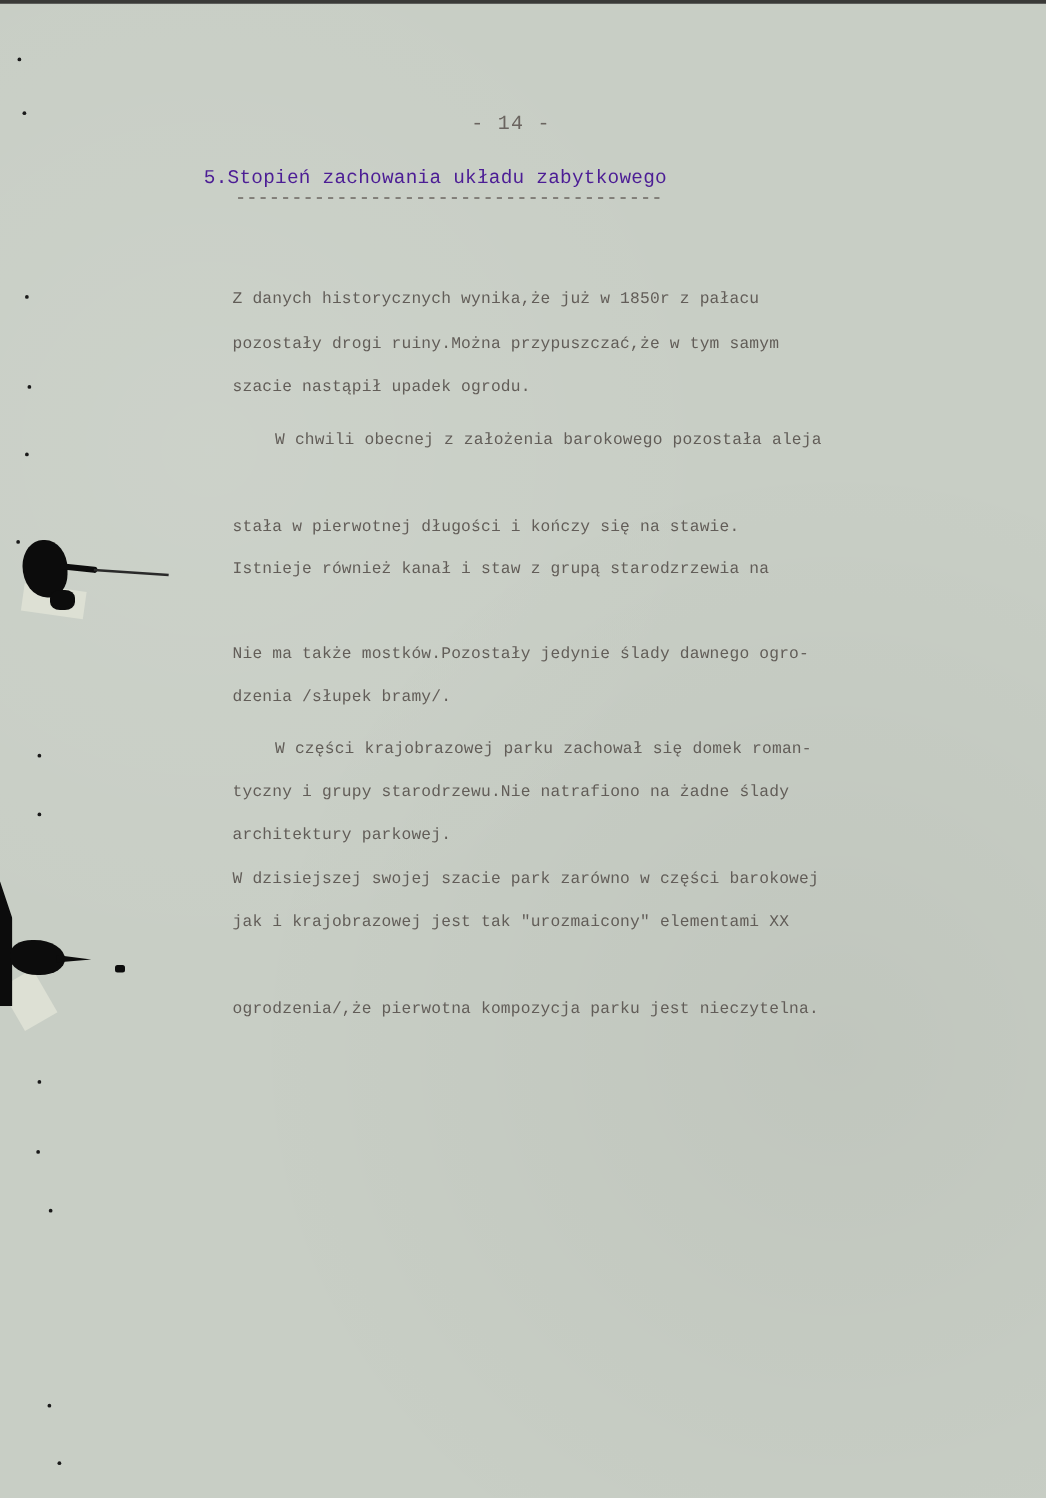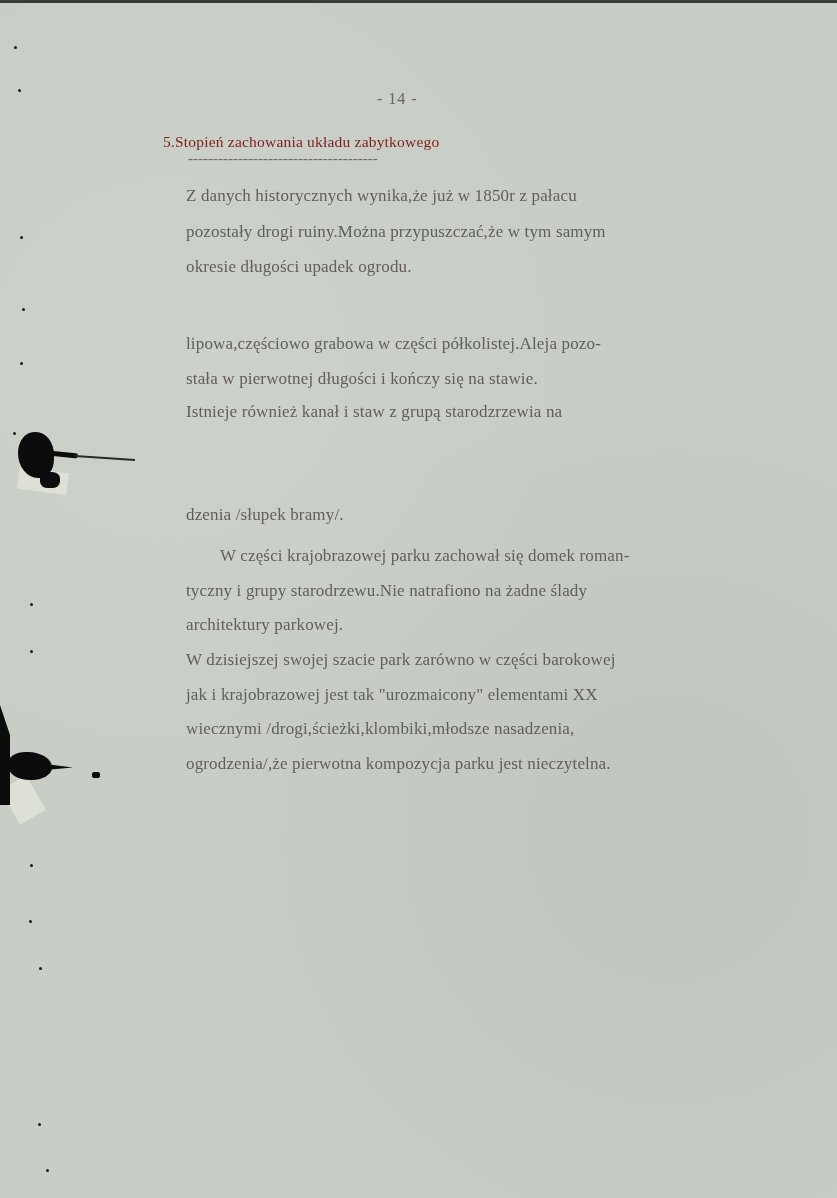--- a/index.html
+++ b/index.html
@@ -14,60 +14,61 @@
       background: #c8cec5;
       background-image:
         radial-gradient(circle at 20% 30%, rgba(255,255,255,0.08) 0, rgba(255,255,255,0) 40%),
         radial-gradient(circle at 80% 70%, rgba(0,0,0,0.04) 0, rgba(0,0,0,0) 45%);
       font-family: "Liberation Mono", "DejaVu Sans Mono", monospace;
       color: #625d58;
     }
     .page {
       position: absolute;
       left: 0; top: 0;
-      width: 837px; height: 1066px; font-family: Liberation Serif, serif;
+      width: 837px; height: 1066px;
     }
     .top-edge {
       position: absolute;
       left: 0; top: 0; width: 837px; height: 3px;
       background: #3a3a38;
     }
     .page-number {
       position: absolute;
       left: 377px;
       top: 90px;
       font-size: 16px;
       letter-spacing: 1px;
       color: #6b6560;
     }
     .section-heading {
       position: absolute;
       left: 163px;
       top: 133px;
       font-size: 15.5px;
       letter-spacing: 0.2px;
-      color: #7f1d1d;
+      color: #4c1d95;
       white-space: nowrap;
     }
     .heading-underline {
       position: absolute;
       left: 188px;
       top: 150px;
       font-size: 15px;
       letter-spacing: 0px;
       color: #6b6560;
       white-space: nowrap;
     }
     .line {
       position: absolute;
       left: 186px;
-      font-size: 17px;
+      font-size: 13px;
       letter-spacing: 0.15px;
       white-space: nowrap;
       color: #625d58;
+      margin-top: 45px;
     }
     .indent { left: 220px; }
     .blot {
       position: absolute;
       background: #0c0c0c;
     }
     .dot {
       position: absolute;
       width: 3px; height: 3px;
       background: #1a1a1a;
@@ -84,33 +85,33 @@
 <div class="page">
   <div class="top-edge"></div>
 
   <div class="page-number">- 14 -</div>
 
   <div class="section-heading">5.Stopień zachowania układu zabytkowego</div>
   <div class="heading-underline">--------------------------------------</div>
 
   <div class="line" style="top:186px">Z danych historycznych wynika,że już w 1850r z pałacu</div>
   <div class="line" style="top:222px">pozostały drogi ruiny.Można przypuszczać,że w tym samym</div>
-  <div class="line" style="top:257px">okresie długości upadek ogrodu.</div>
+  <div class="line" style="top:257px">szacie nastąpił upadek ogrodu.</div>
 
-  <div class="line" style="top:334px">lipowa,częściowo grabowa w części półkolistej.Aleja pozo-</div>
+  <div class="line indent" style="top:299px">W chwili obecnej z założenia barokowego pozostała aleja</div>
   <div class="line" style="top:369px">stała w pierwotnej długości i kończy się na stawie.</div>
   <div class="line" style="top:402px">Istnieje również kanał i staw z grupą starodzrzewia na</div>
+  <div class="line" style="top:470px">Nie ma także mostków.Pozostały jedynie ślady dawnego ogro-</div>
   <div class="line" style="top:505px">dzenia /słupek bramy/.</div>
 
   <div class="line indent" style="top:546px">W części krajobrazowej parku zachował się domek roman-</div>
   <div class="line" style="top:581px">tyczny i grupy starodrzewu.Nie natrafiono na żadne ślady</div>
   <div class="line" style="top:615px">architektury parkowej.</div>
   <div class="line" style="top:650px">W dzisiejszej swojej szacie park zarówno w części barokowej</div>
   <div class="line" style="top:685px">jak i krajobrazowej jest tak "urozmaicony" elementami XX</div>
-  <div class="line" style="top:719px">wiecznymi /drogi,ścieżki,klombiki,młodsze nasadzenia,</div>
   <div class="line" style="top:754px">ogrodzenia/,że pierwotna kompozycja parku jest nieczytelna.</div>
 
   <div>
     <div class="paper-patch" style="left:18px; top:470px; width:50px; height:22px; transform:rotate(8deg);"></div>
     <div class="blot" style="left:18px; top:432px; width:36px; height:46px; border-radius:45% 50% 40% 55%;"></div>
     <div class="blot" style="left:48px; top:452px; width:30px; height:5px; border-radius:3px; transform:rotate(6deg);"></div>
     <div style="position:absolute; left:75px; top:457px; width:60px; height:2px; background:#2a2a2a; transform:rotate(4deg);"></div>
     <div class="blot" style="left:40px; top:472px; width:20px; height:16px; border-radius:40%;"></div>
     <div class="dot" style="left:13px; top:432px;"></div>
   </div>

